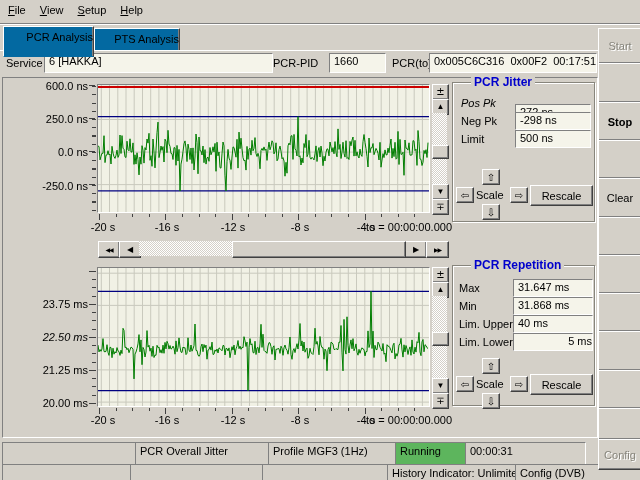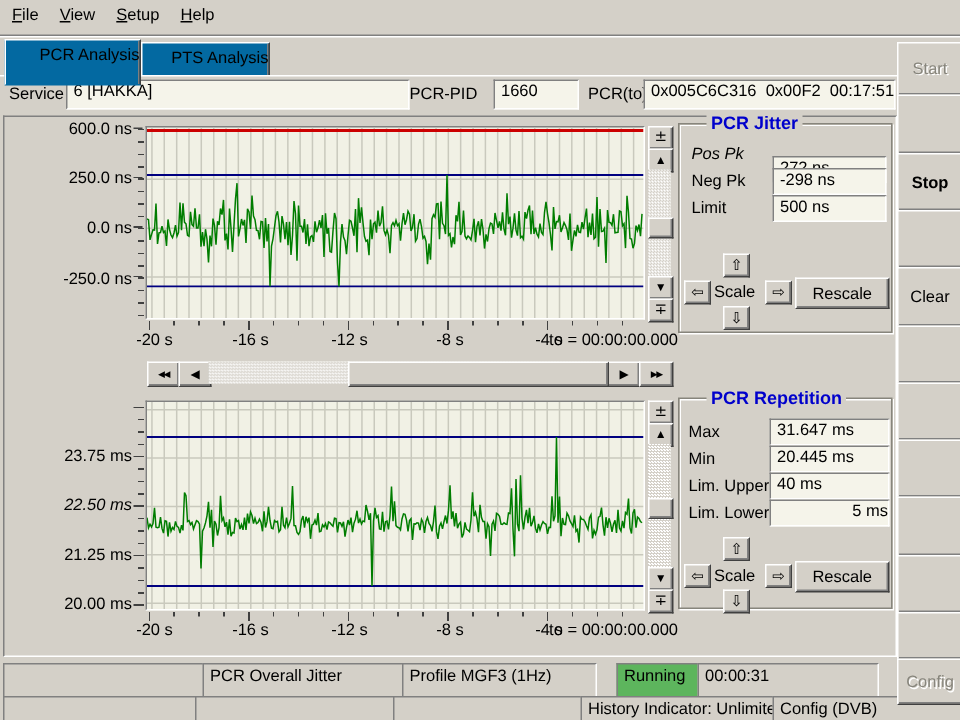--- a/index.html
+++ b/index.html
@@ -266,21 +266,21 @@
     </div>
   <div class="abs btn3d sbtn" style="left:432px;top:393px;width:15px;height:14px;z-index:3;">
       <span class="arrowglyph" style="font-size:10px;">∓</span>
     </div>
 
   <div class="abs groupbox" style="left:452px;top:265px;width:141px;height:139px;z-index:3;">
     <div class="grouptitle">PCR Repetition</div>
     <div class="abs fieldlabel" style="left:6px;top:16px;">Max</div>
     <div class="abs valuefield" style="left:60px;top:13px;width:74px;height:15px;">31.647 ms</div>
     <div class="abs fieldlabel" style="left:6px;top:34px;">Min</div>
-    <div class="abs valuefield" style="left:60px;top:31px;width:74px;height:15px;">20.445 ms</div>
+    <div class="abs valuefield" style="left:60px;top:31px;width:74px;height:15px;">31.868 ms</div>
     <div class="abs fieldlabel" style="left:6px;top:52px;">Lim. Upper</div>
     <div class="abs valuefield" style="left:60px;top:49px;width:74px;height:15px;">40 ms</div>
     <div class="abs fieldlabel" style="left:6px;top:70px;">Lim. Lower</div>
     <div class="abs valuefield" style="left:60px;top:67px;width:74px;height:15px;text-align:right;">5 ms</div>
     <div class="abs btn3d scalebtn" style="left:29px;top:92px;width:16px;height:14px;">
         <span>⇧</span>
       </div>
     <div class="abs btn3d scalebtn" style="left:3px;top:110px;width:16px;height:14px;">
         <span>⇦</span>
       </div>
@@ -303,21 +303,21 @@
   <div class="abs btn3d" style="left:598px;top:255px;width:42px;height:37px;z-index:5;"></div>
   <div class="abs btn3d" style="left:598px;top:293px;width:42px;height:37px;z-index:5;"></div>
   <div class="abs btn3d" style="left:598px;top:331px;width:42px;height:38px;z-index:5;"></div>
   <div class="abs btn3d" style="left:598px;top:370px;width:42px;height:37px;z-index:5;"></div>
   <div class="abs btn3d" style="left:598px;top:408px;width:42px;height:30px;z-index:5;"></div>
   <div class="abs btn3d disabled" style="left:598px;top:439px;width:42px;height:29px;z-index:5;">Config</div>
 
   <div class="abs statuscell" style="left:2px;top:442px;width:130px;height:19px;"></div>
   <div class="abs statuscell" style="left:135px;top:442px;width:130px;height:19px;">PCR Overall Jitter</div>
   <div class="abs statuscell" style="left:268px;top:442px;width:124px;height:19px;">Profile MGF3 (1Hz)</div>
-  <div class="abs statuscell" style="left: 395px; top: 442px; width: 67px; height: 19px; background: rgb(93, 181, 93); margin-left: 16px;">Running</div>
+  <div class="abs statuscell" style="left: 395px; top: 442px; width: 67px; height: 19px; background: rgb(93, 181, 93);">Running</div>
   <div class="abs statuscell" style="left:465px;top:442px;width:115px;height:19px;">00:00:31</div>
 
   <div class="abs statuscell" style="left:2px;top:464px;width:125px;height:14px;"></div>
   <div class="abs statuscell" style="left:130px;top:464px;width:129px;height:14px;"></div>
   <div class="abs statuscell" style="left:262px;top:464px;width:122px;height:14px;"></div>
   <div class="abs statuscell" style="left:387px;top:464px;width:125px;height:14px;">History Indicator: Unlimited</div>
   <div class="abs statuscell" style="left:515px;top:464px;width:123px;height:14px;">Config (DVB)</div>
 
 </div>
 

